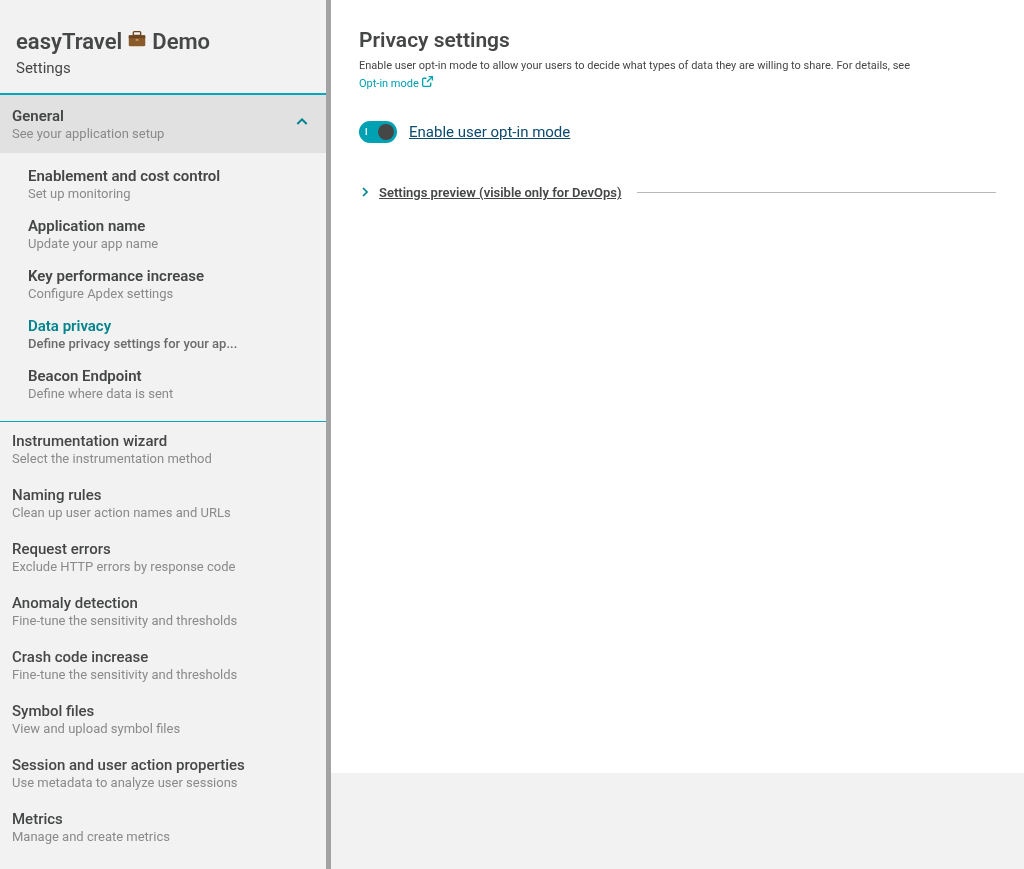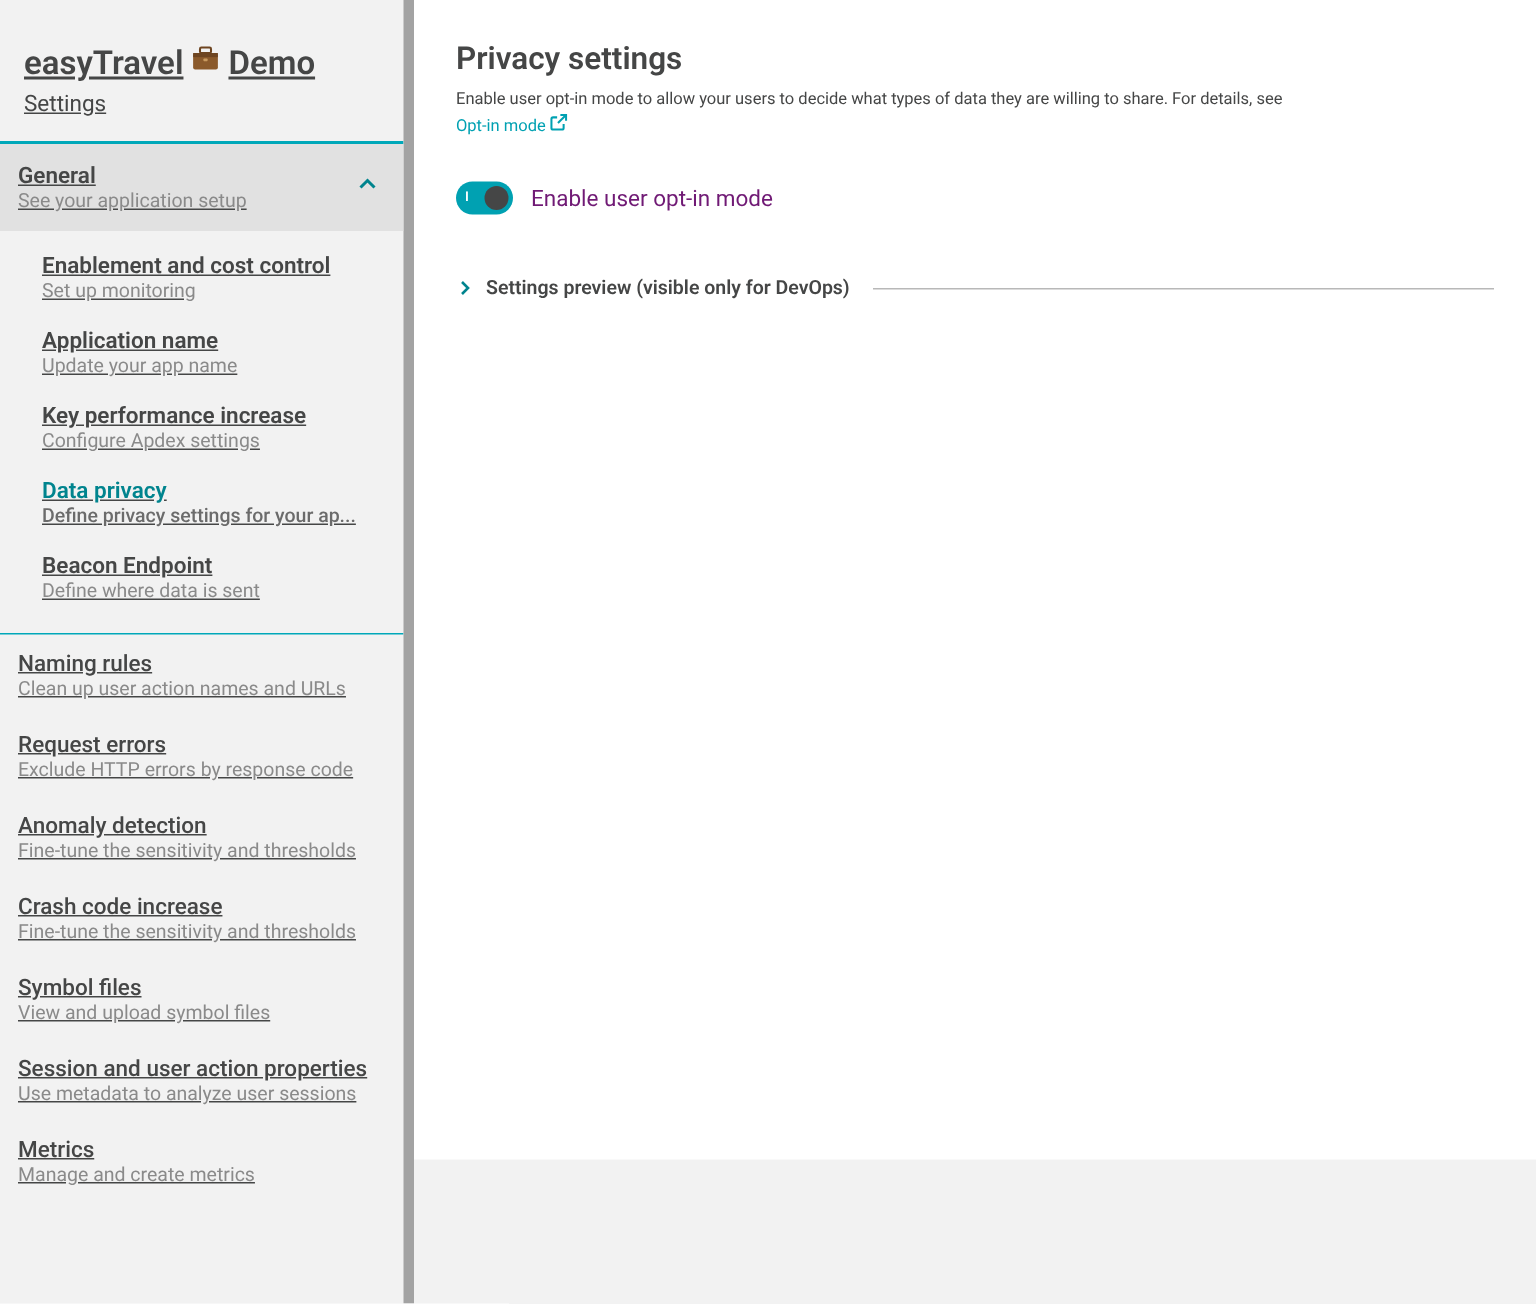--- a/index.html
+++ b/index.html
@@ -9,25 +9,24 @@
     }
     body {
       font-family: -apple-system, BlinkMacSystemFont, "Segoe UI", Roboto, Helvetica, Arial, sans-serif;
       background: #f2f2f2;
       color: #454646;
       width: 1024px;
       height: 869px;
       display: flex;
     }
     .sidebar {
-      width: 276px;
+      width: 331px;
       background: #f2f2f2;
-      border-right: 7px solid #a3a3a3;
+      border-right: 5px solid #a3a3a3;
       overflow-y: auto;
-      text-decoration: underline;
     }
     .sidebar-header {
       padding: 28px 16px 16px 16px;
     }
     .app-title {
       font-size: 22px;
       font-weight: 600;
       color: #454646;
       display: flex;
       align-items: center;
@@ -160,38 +159,40 @@
     .toggle-knob {
       position: absolute;
       right: 3px;
       width: 16px;
       height: 16px;
       background: #454646;
       border-radius: 50%;
     }
     .toggle-label {
       font-size: 15px;
-      color: #701a75;
+      color: #0c4a6e;
+      text-decoration: underline;
     }
     .preview-row {
       display: flex;
       align-items: center;
       margin-top: 40px;
       gap: 8px;
     }
     .preview-chevron {
       color: #00848e;
       cursor: pointer;
     }
     .preview-label {
       font-size: 13px;
       font-weight: 600;
       color: #454646;
       cursor: pointer;
       white-space: nowrap;
+      text-decoration: underline;
     }
     .preview-line {
       flex: 1;
       height: 1px;
       background: #b8b8b8;
       margin-left: 8px;
     }
     .briefcase-icon {
       display: inline-block;
     }
@@ -249,20 +250,24 @@
     </div>
     <div class="subnav-item">
       <div class="item-title">Beacon Endpoint</div>
       <div class="item-desc">Define where data is sent</div>
     </div>
   </div>
 
   <div class="section-divider"></div>
 
   <div class="nav-item">
+    <div class="item-title">Instrumentation wizard</div>
+    <div class="item-desc">Select the instrumentation method</div>
+  </div>
+  <div class="nav-item">
     <div class="item-title">Naming rules</div>
     <div class="item-desc">Clean up user action names and URLs</div>
   </div>
   <div class="nav-item">
     <div class="item-title">Request errors</div>
     <div class="item-desc">Exclude HTTP errors by response code</div>
   </div>
   <div class="nav-item">
     <div class="item-title">Anomaly detection</div>
     <div class="item-desc">Fine-tune the sensitivity and thresholds</div>

